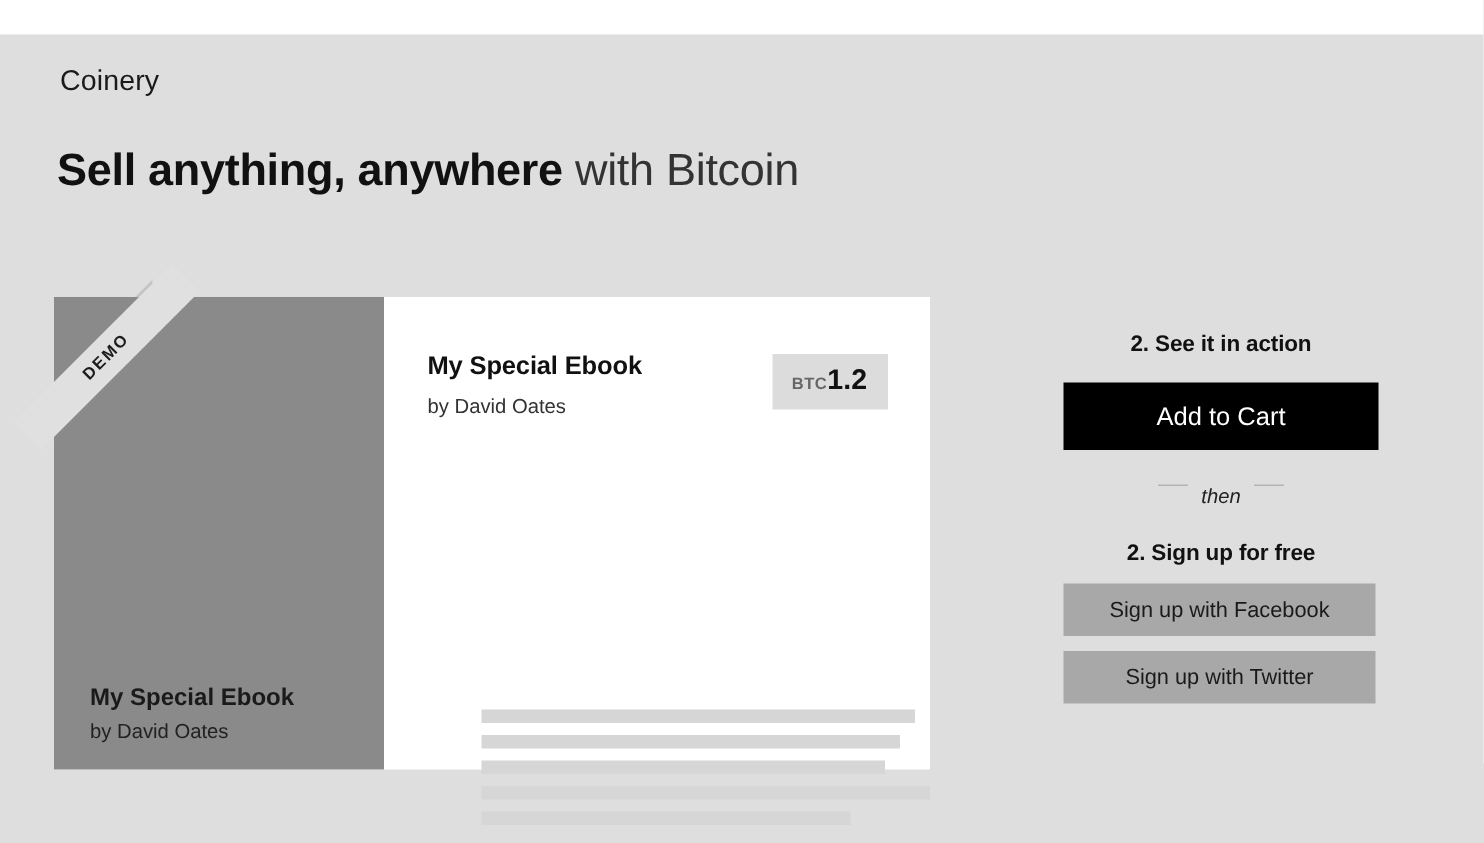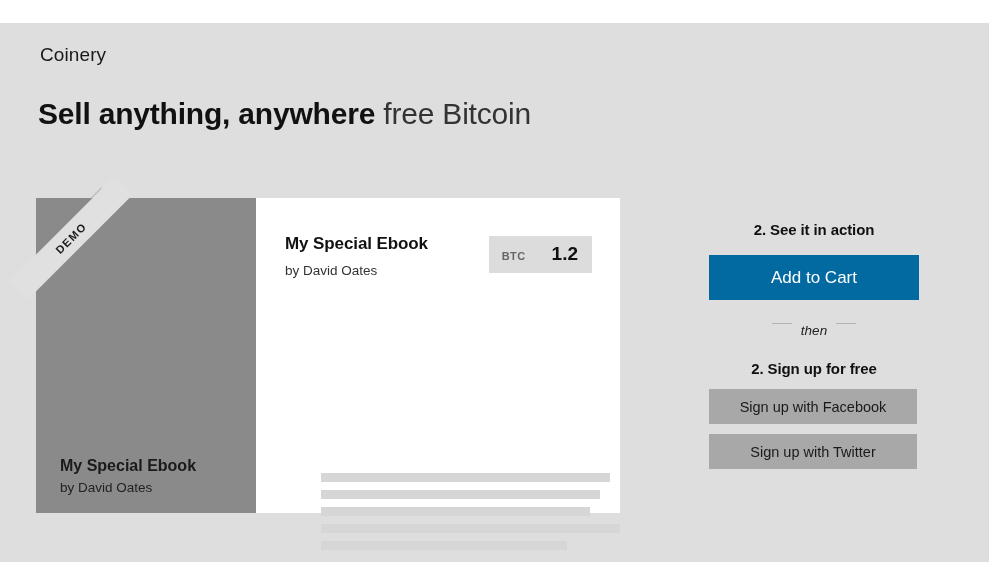--- a/index.html
+++ b/index.html
@@ -150,21 +150,21 @@
     font-size: 13.5px;
     color: #333333;
     margin-top: 9px;
   }
 
   .price-badge {
     background: #dcdcdc;
     padding: 7px 14px 8px 13px;
     display: flex;
     align-items: baseline;
-    gap: 26px;
+    gap: 0;
     margin-top: 2px;
   }
   .price-cur {
     font-size: 11px;
     font-weight: bold;
     color: #666666;
     letter-spacing: 0.4px;
   }
   .price-val {
     font-size: 19px;
@@ -219,21 +219,21 @@
     color: #111111;
     text-align: center;
     letter-spacing: -0.1px;
   }
 
   .cart-btn {
     display: block;
     width: 210px;
     height: 45px;
     margin-top: 17px;
-    background: #0369a1;
+    background: #000000;
     border: none;
     font-family: inherit;
     font-size: 17px;
     color: #ffffff;
     cursor: pointer;
   }
 
   .then-row {
     display: flex;
     justify-content: center;
@@ -267,21 +267,21 @@
   }
   .social-btn.twitter { margin-top: 10px; }
 </style>
 </head>
 <body>
 
 <div class="page">
 
   <div class="brand">Coinery</div>
 
-  <h1 class="headline"><span class="strong">Sell anything, anywhere</span><span class="light"> free Bitcoin</span></h1>
+  <h1 class="headline"><span class="strong">Sell anything, anywhere</span><span class="light"> with Bitcoin</span></h1>
 
   <div class="card">
 
     <div class="card-thumb">
       <div class="ribbon-tab left"></div>
       <div class="ribbon-tab right"></div>
       <div class="ribbon">
         <span class="ribbon-label">DEMO</span>
       </div>
 

